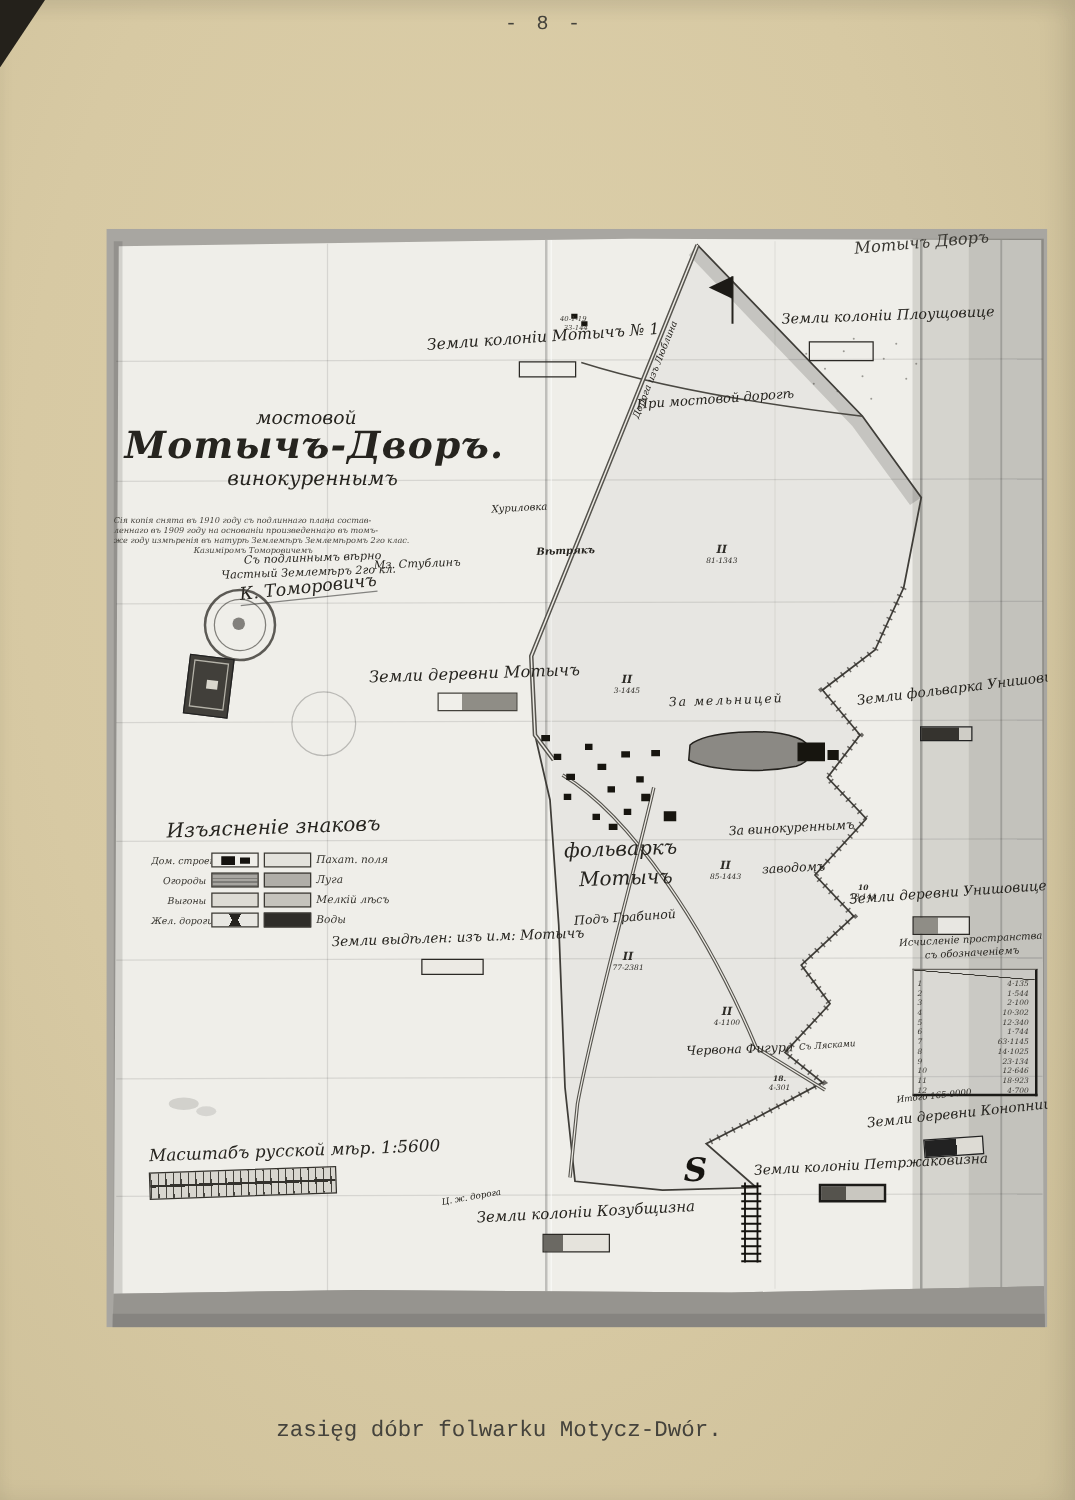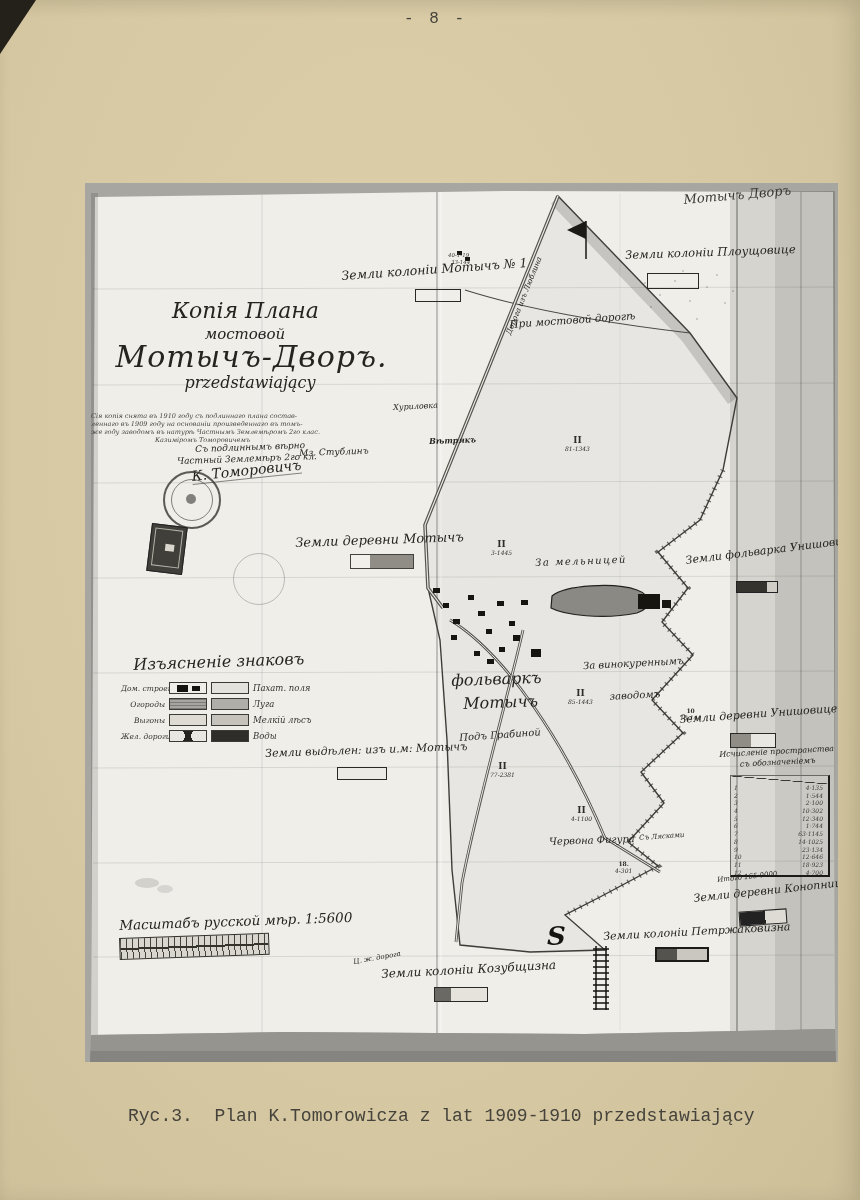--- a/index.html
+++ b/index.html
@@ -12,21 +12,21 @@
   .tw{font-family:"Liberation Mono","DejaVu Sans Mono",monospace;color:#45433c;white-space:pre;position:absolute;}
   #corner{position:absolute;left:0;top:0;width:36px;height:54px;background:#24211b;
     clip-path:polygon(0 0,100% 0,0 100%);}
   #photo{position:absolute;left:85px;top:183px;width:753px;height:879px;overflow:hidden;}
   #photo svg{position:absolute;left:0;top:0;z-index:0;}
   .lbl{position:absolute;z-index:2;font-family:"DejaVu Serif",serif;font-style:italic;
        color:#26241f;white-space:pre;transform-origin:left top;line-height:1.05;}
   .ctr{text-align:center;}
   .swx{position:absolute;z-index:2;box-sizing:border-box;}
   .mk{position:absolute;z-index:2;text-align:center;color:#2e2c27;transform-origin:left top;}
-  .mk .rn{display:block;font-size:9px;font-weight:bold;font-family:"DejaVu Serif",serif;}
+  .mk .rn{display:block;font-size:9px;font-weight:bold;font-family:"DejaVu Serif",serif;font-style:italic;}
   .mk .rv{display:block;font-size:6px;font-style:italic;}
   
   #legend{position:absolute;left:36px;top:497px;z-index:2;}
   .lg-row{display:flex;align-items:center;gap:4px;height:16px;}
   .lg-l{width:44px;text-align:right;font-size:7.5px;font-style:italic;color:#35332d;white-space:nowrap;}
   .lg-r{font-size:8.5px;font-style:italic;color:#35332d;white-space:nowrap;}
   .lg-sw{width:38px;height:12px;border:1px solid #3c3a34;box-sizing:border-box;}
   .sw-a1{background:#efeee9;background-image:linear-gradient(#15130f,#15130f),linear-gradient(#15130f,#15130f);
          background-size:11px 7px,8px 5px;background-position:7px 2px,22px 3px;background-repeat:no-repeat;}
   .sw-a2{background:#a7a5a0;background-image:repeating-linear-gradient(0deg,rgba(0,0,0,.25) 0 1px,transparent 1px 3px);}
@@ -176,27 +176,26 @@
 
     <span class="lbl" style="left:598px;top:10px;font-size:13px;transform:rotate(-5deg);color:#3a3833;">Мотычъ Дворъ</span>
     <span class="lbl" style="left:420px;top:150px;font-size:7.5px;transform:rotate(-68deg);">Дорога изъ Люблина</span>
 
     <span class="lbl" style="left:256px;top:86px;font-size:12.5px;transform:rotate(-4deg);">Земли колоніи Мотычъ № 1</span>
     <span class="swx openrect" style="left:330px;top:106px;width:46px;height:13px;"></span>
 
     <span class="lbl" style="left:540px;top:66px;font-size:11.5px;transform:rotate(-2deg);">Земли колоніи Плоущовице</span>
     <span class="swx openrect" style="left:562px;top:90px;width:52px;height:16px;"></span>
 
-    <span class="lbl ctr" style="left:58px;top:116px;width:205px;font-size:22px;">Копія Плана</span>
     <span class="lbl ctr" style="left:80px;top:144px;width:160px;font-size:15px;">мостовой</span>
-    <span class="lbl ctr" style="left:-6px;top:158px;width:345px;font-size:30px;font-weight:normal;letter-spacing:1px;">Мотычъ-Дворъ.</span>
-    <span class="lbl ctr" style="left:55px;top:192px;width:220px;font-size:16px;">przedstawiający</span>
+    <span class="lbl ctr" style="left:-6px;top:158px;width:345px;font-size:30px;font-weight:bold;letter-spacing:1px;">Мотычъ-Дворъ.</span>
+    <span class="lbl ctr" style="left:55px;top:192px;width:220px;font-size:16px;">винокуреннымъ</span>
     <span class="lbl" style="left:6px;top:230px;font-size:6.5px;color:#46443e;">Сія копія снята въ 1910 году съ подлиннаго плана состав-</span>
     <span class="lbl" style="left:6px;top:238px;font-size:6.5px;color:#46443e;">леннаго въ 1909 году на основаніи произведеннаго въ томъ-</span>
-    <span class="lbl" style="left:6px;top:246px;font-size:6.5px;color:#46443e;">же году заводомъ въ натурѣ Частнымъ Землемѣромъ 2го клас.</span>
+    <span class="lbl" style="left:6px;top:246px;font-size:6.5px;color:#46443e;">же году измѣренія въ натурѣ Землемѣръ Землемѣромъ 2го клас.</span>
     <span class="lbl" style="left:70px;top:254px;font-size:6.5px;color:#46443e;text-align:center;">Казиміромъ Томоровичемъ</span>
     <span class="lbl" style="left:110px;top:262px;font-size:9px;transform:rotate(-2deg);">Съ подлиннымъ вѣрно</span>
     <span class="lbl" style="left:92px;top:274px;font-size:9px;transform:rotate(-2deg);">Частный Землемѣръ 2го кл.</span>
     <span class="lbl" style="left:106px;top:286px;font-size:14px;transform:rotate(-6deg);border-bottom:1px solid rgba(0,0,0,.45);">К. Томоровичъ</span>
     <div class="seal" id="seal1"></div>
     <div class="seal" id="seal2"></div>
     <div id="rstamp">
         <div class="in"></div>
       </div>
 
@@ -351,14 +350,14 @@
     <div class="mk" style="left:595px;top:524px;font-size:6px;">
       <span class="rn" style="font-size:6px;">10</span>
         <span class="rv">18-144</span>
       </div>
     <div class="mk" style="left:530px;top:677px;font-size:6px;">
       <span class="rn" style="font-size:6px;">18.</span>
         <span class="rv">4-301</span>
       </div>
   </div>
 
-  <div class="tw" style="left:128px;top:1106px;font-size:18px;">Ryc.3.  Plan K.Tomorowicza z lat 1909-1910 przedstawiający</div>
+  <div class="tw" style="left:221px;top:1135px;font-size:18px;">zasięg dóbr folwarku Motycz-Dwór.</div>
 </div>
 
 </body></html>

